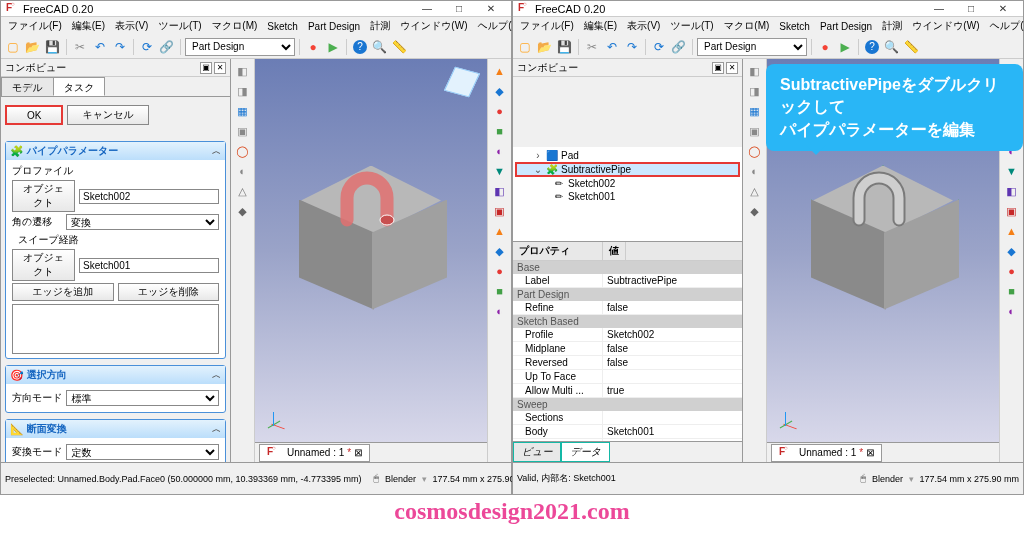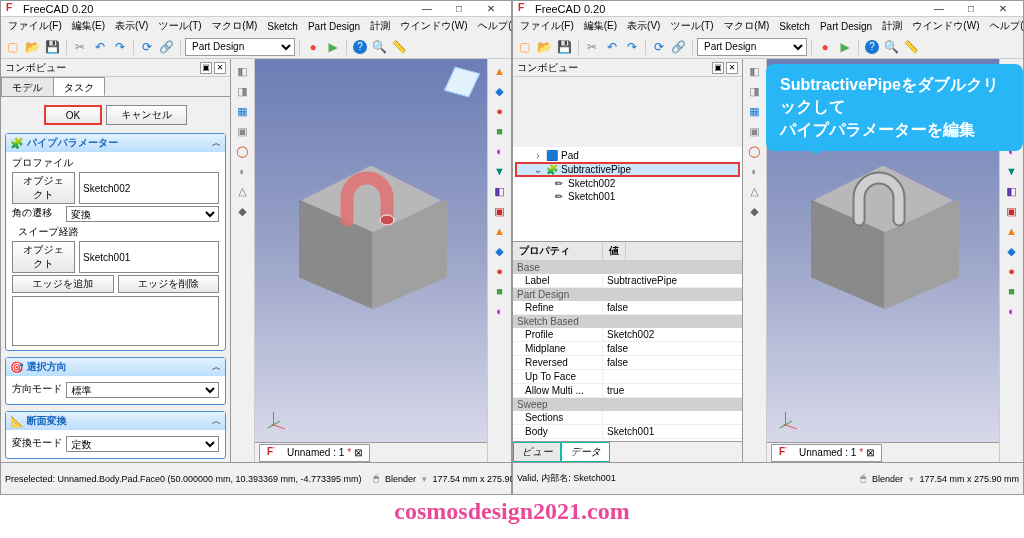--- a/index.html
+++ b/index.html
@@ -32,30 +32,30 @@
   .combo { width: 230px; background: #f0f0f0; display: flex; flex-direction: column; border-right: 1px solid #999; }
   .combo-hdr { height: 18px; font-size: 10px; background: #f0f0f0; border-bottom: 1px solid #ccc; display: flex; align-items: center; padding: 0 4px; }
   .combo-hdr-close { margin-left: auto; display: flex; gap: 2px; }
   .combo-hdr-close span { width: 12px; height: 12px; border: 1px solid #999; display: inline-flex; align-items: center; justify-content: center; font-size: 8px; background: #fff; }
   .tabs { height: 20px; display: flex; font-size: 10px; border-bottom: 1px solid #999; }
   .tab { padding: 3px 10px; background: #e8e8e8; border: 1px solid #999; border-bottom: none; margin-right: -1px; }
   .tab.active { background: #fff; border-bottom: 1px solid #fff; }
 
   
   .task-content { flex: 1; overflow: auto; padding: 4px; }
-  .btn-row { display: flex; justify-content: center; gap: 4px; margin: 4px 0 8px 0; }
+  .btn-row { display: flex; gap: 4px; margin: 4px 0 16px 0; }
   .btn { font-size: 10px; padding: 2px 14px; border: 1px solid #888; background: linear-gradient(#fff,#e8e8e8); }
   .btn.ok-hl { border: 2px solid #e53935; padding: 1px 20px; }
 
   .section { border: 1px solid #4a90d9; border-radius: 3px; margin-bottom: 6px; background: #fff; }
   .section-hdr { background: linear-gradient(#e3f2fd,#bbdefb); font-size: 10px; padding: 2px 4px; display: flex; align-items: center; color: #1565c0; font-weight: bold; }
   .section-hdr .sec-ico { margin-right: 3px; font-size: 11px; }
   .section-hdr .chev { margin-left: auto; font-size: 9px; color: #555; }
   .section-body { padding: 4px 6px; font-size: 10px; }
-  .field-row { display: flex; margin: 2px 0; gap: 4px; }
+  .field-row { display: flex; align-items: center; margin: 2px 0; gap: 4px; }
   .field-lbl { min-width: 50px; }
   .field-btn { border: 1px solid #888; background: linear-gradient(#fff,#e8e8e8); padding: 1px 6px; font-size: 10px; }
   .field-input { flex: 1; border: 1px solid #888; padding: 1px 3px; font-size: 10px; background: #fff; }
   .field-select { flex: 1; border: 1px solid #888; font-size: 10px; background: #fff; height: 16px; }
   .field-textarea { width: 100%; height: 50px; border: 1px solid #888; background: #fff; margin-top: 3px; }
 
   
   .tree-content { flex: 1; overflow: auto; font-size: 10px; background: #fff; padding: 2px; }
   .tree-row { display: flex; align-items: center; padding: 1px 0 1px 18px; gap: 3px; }
   .tree-row.sel { background: #cce8ff; border: 2px solid #e53935; padding: 0 0 0 16px; }

